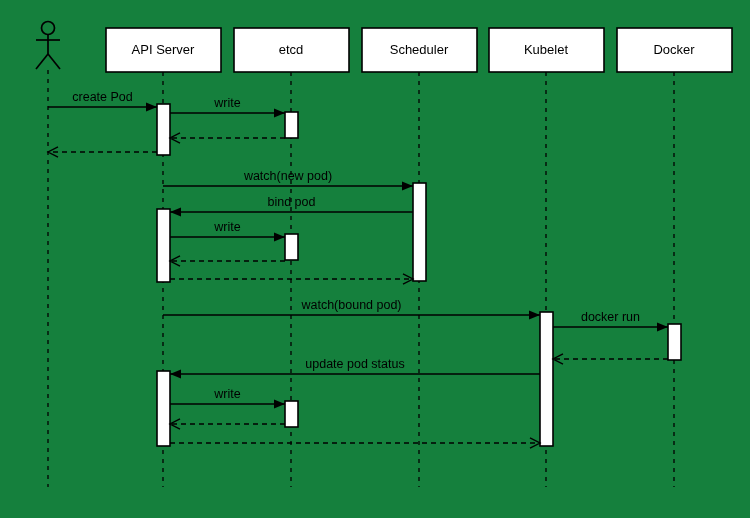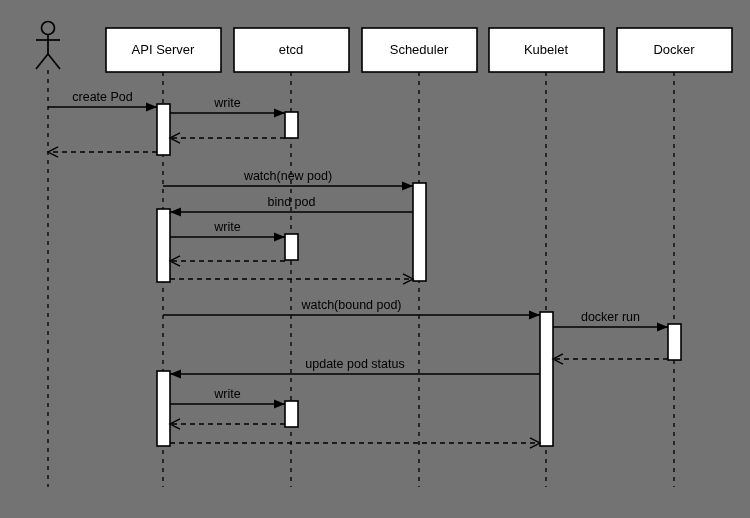--- a/index.html
+++ b/index.html
@@ -7,21 +7,21 @@
     padding: 0;
     background: #ffffff;
   }
   body {
     font-family: "Liberation Sans", sans-serif;
   }
   #canvas {
     position: relative;
     width: 750px;
     height: 518px;
-    background: #737373;
+    background: #15803d;
     overflow: hidden;
   }
   svg#diagram {
     display: block;
     width: 750px;
     height: 518px;
   }
   .lifeline-box {
     fill: #ffffff;
     stroke: #000000;

